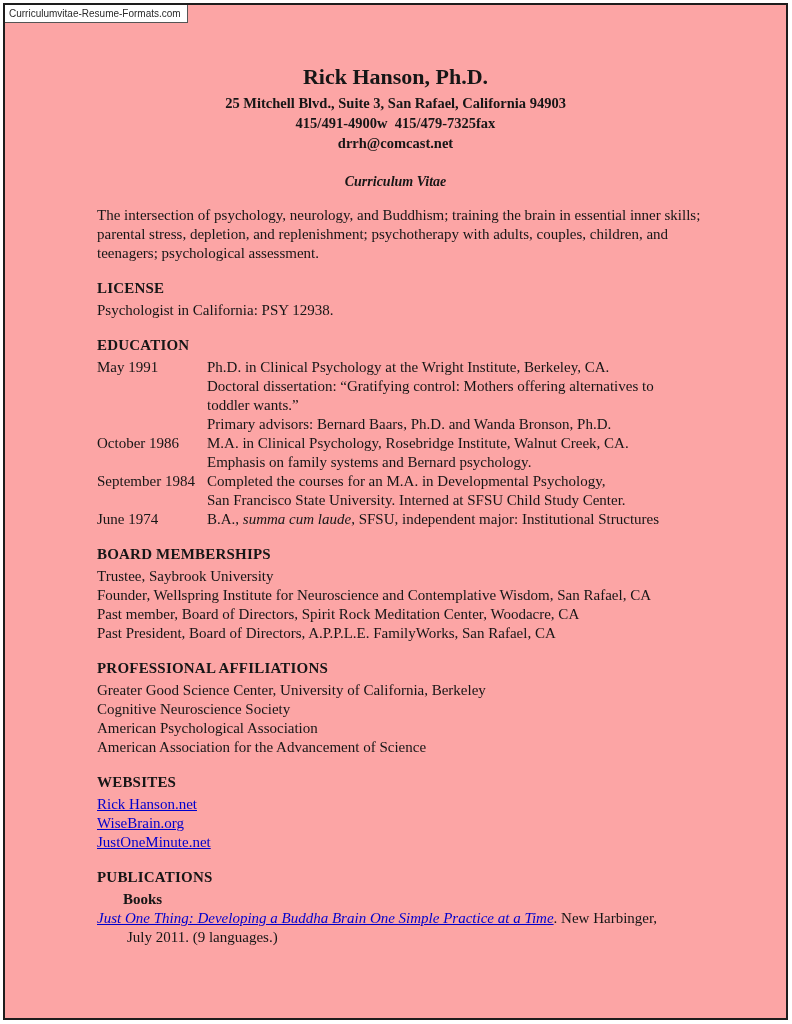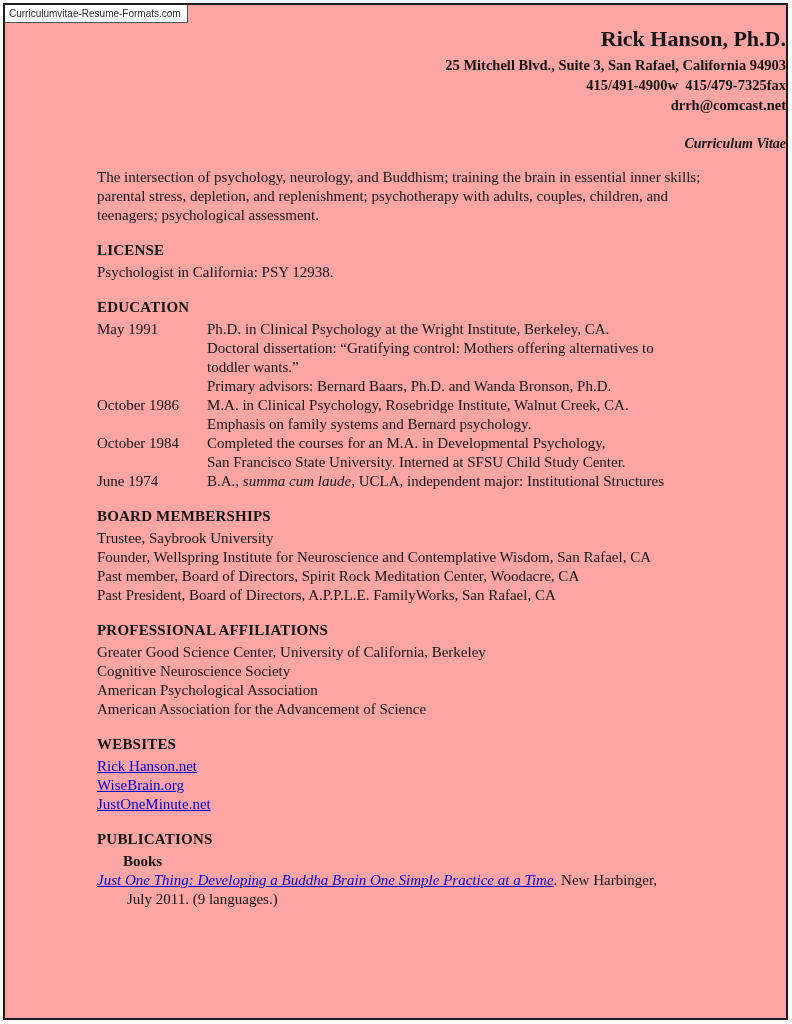--- a/index.html
+++ b/index.html
@@ -23,21 +23,21 @@
     top: 0; left: 0;
     border: 1px solid #555;
     border-top: none; border-left: none;
     background: #ffffff;
     font-family: "Liberation Sans", sans-serif;
     font-size: 10px;
     color: #2a2a2a;
     padding: 3px 6px 3px 4px;
     line-height: 11px;
   }
-  .header { text-align: right; margin-top: 20px; }
+  .header { text-align: center; margin-top: 58px; }
   .name { font-size: 22px; font-weight: bold; line-height: 27px; margin-bottom: 3px; }
   .contact { font-size: 14.5px; font-weight: bold; line-height: 20px; }
   .doc-title { margin-top: 21px; font-size: 14px; font-weight: bold; font-style: italic; }
 
   .content { padding: 0 76px 0 92px; }
   .section { margin-top: 16px; }
   .sec-heading { font-size: 15px; font-weight: bold; letter-spacing: 0.2px; line-height: 19px; margin-bottom: 3px; }
   .body-text, .list-item, .edu-row, .pub-line, .pub-line2, .pub-books, .link-row {
     font-size: 15px; line-height: 19px;
   }
@@ -94,31 +94,31 @@
 
       <div class="edu-row">
         <div class="edu-date">October 1986</div>
         <div class="edu-desc">
           <div>M.A. in Clinical Psychology, Rosebridge Institute, Walnut Creek, CA.</div>
           <div>Emphasis on family systems and Bernard psychology.</div>
         </div>
       </div>
 
       <div class="edu-row">
-        <div class="edu-date">October 1984</div>
+        <div class="edu-date">September 1984</div>
         <div class="edu-desc">
           <div>Completed the courses for an M.A. in Developmental Psychology,</div>
           <div>San Francisco State University. Interned at SFSU Child Study Center.</div>
         </div>
       </div>
 
       <div class="edu-row">
         <div class="edu-date">June 1974</div>
         <div class="edu-desc">
-          <div><span>B.A., </span><span class="italic">summa cum laude</span><span>, UCLA, independent major: Institutional Structures</span></div>
+          <div><span>B.A., </span><span class="italic">summa cum laude</span><span>, SFSU, independent major: Institutional Structures</span></div>
         </div>
       </div>
     </div>
 
     <div class="section">
       <div class="sec-heading">BOARD MEMBERSHIPS</div>
       <div class="list-item">Trustee, Saybrook University</div>
       <div class="list-item">Founder, Wellspring Institute for Neuroscience and Contemplative Wisdom, San Rafael, CA</div>
       <div class="list-item">Past member, Board of Directors, Spirit Rock Meditation Center, Woodacre, CA</div>
       <div class="list-item">Past President, Board of Directors, A.P.P.L.E. FamilyWorks, San Rafael, CA</div>

